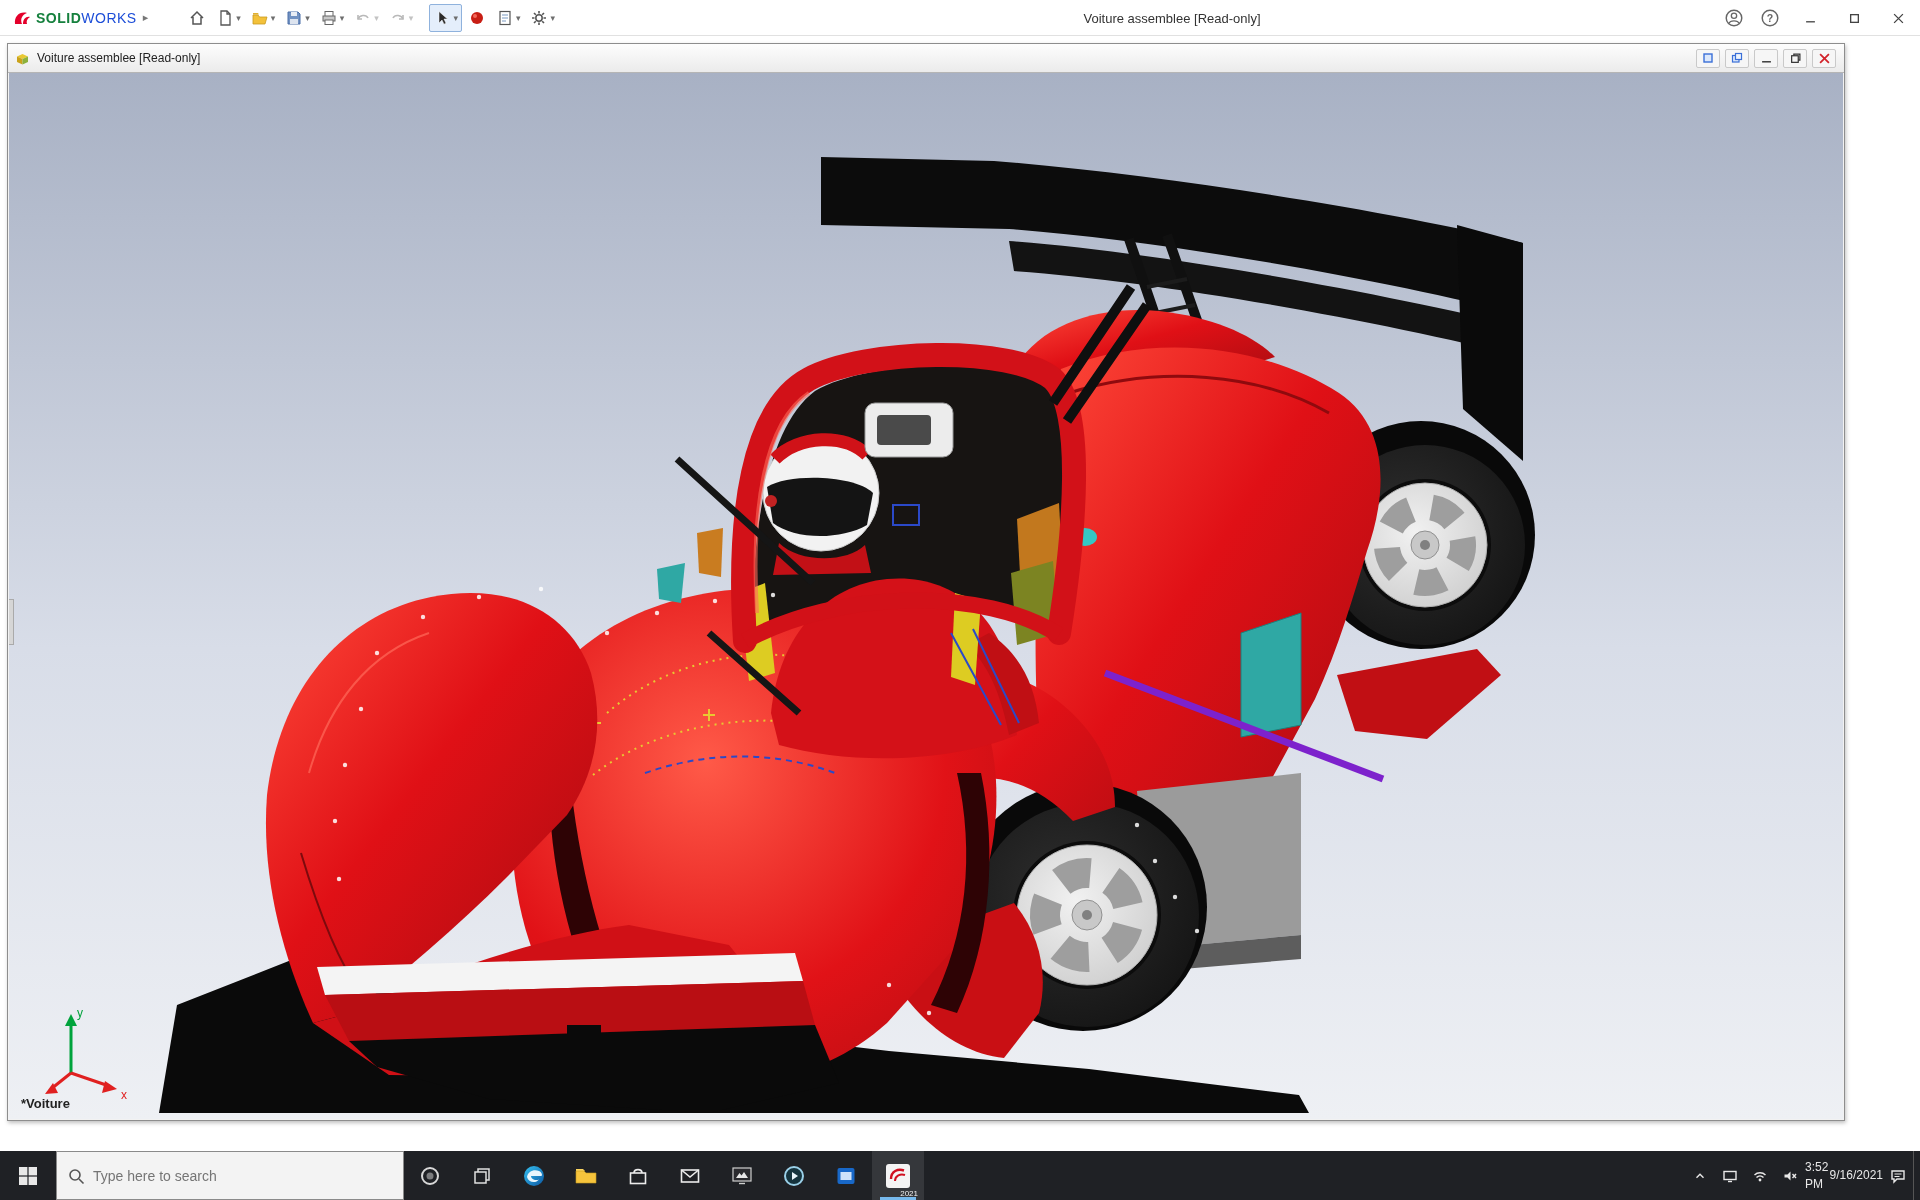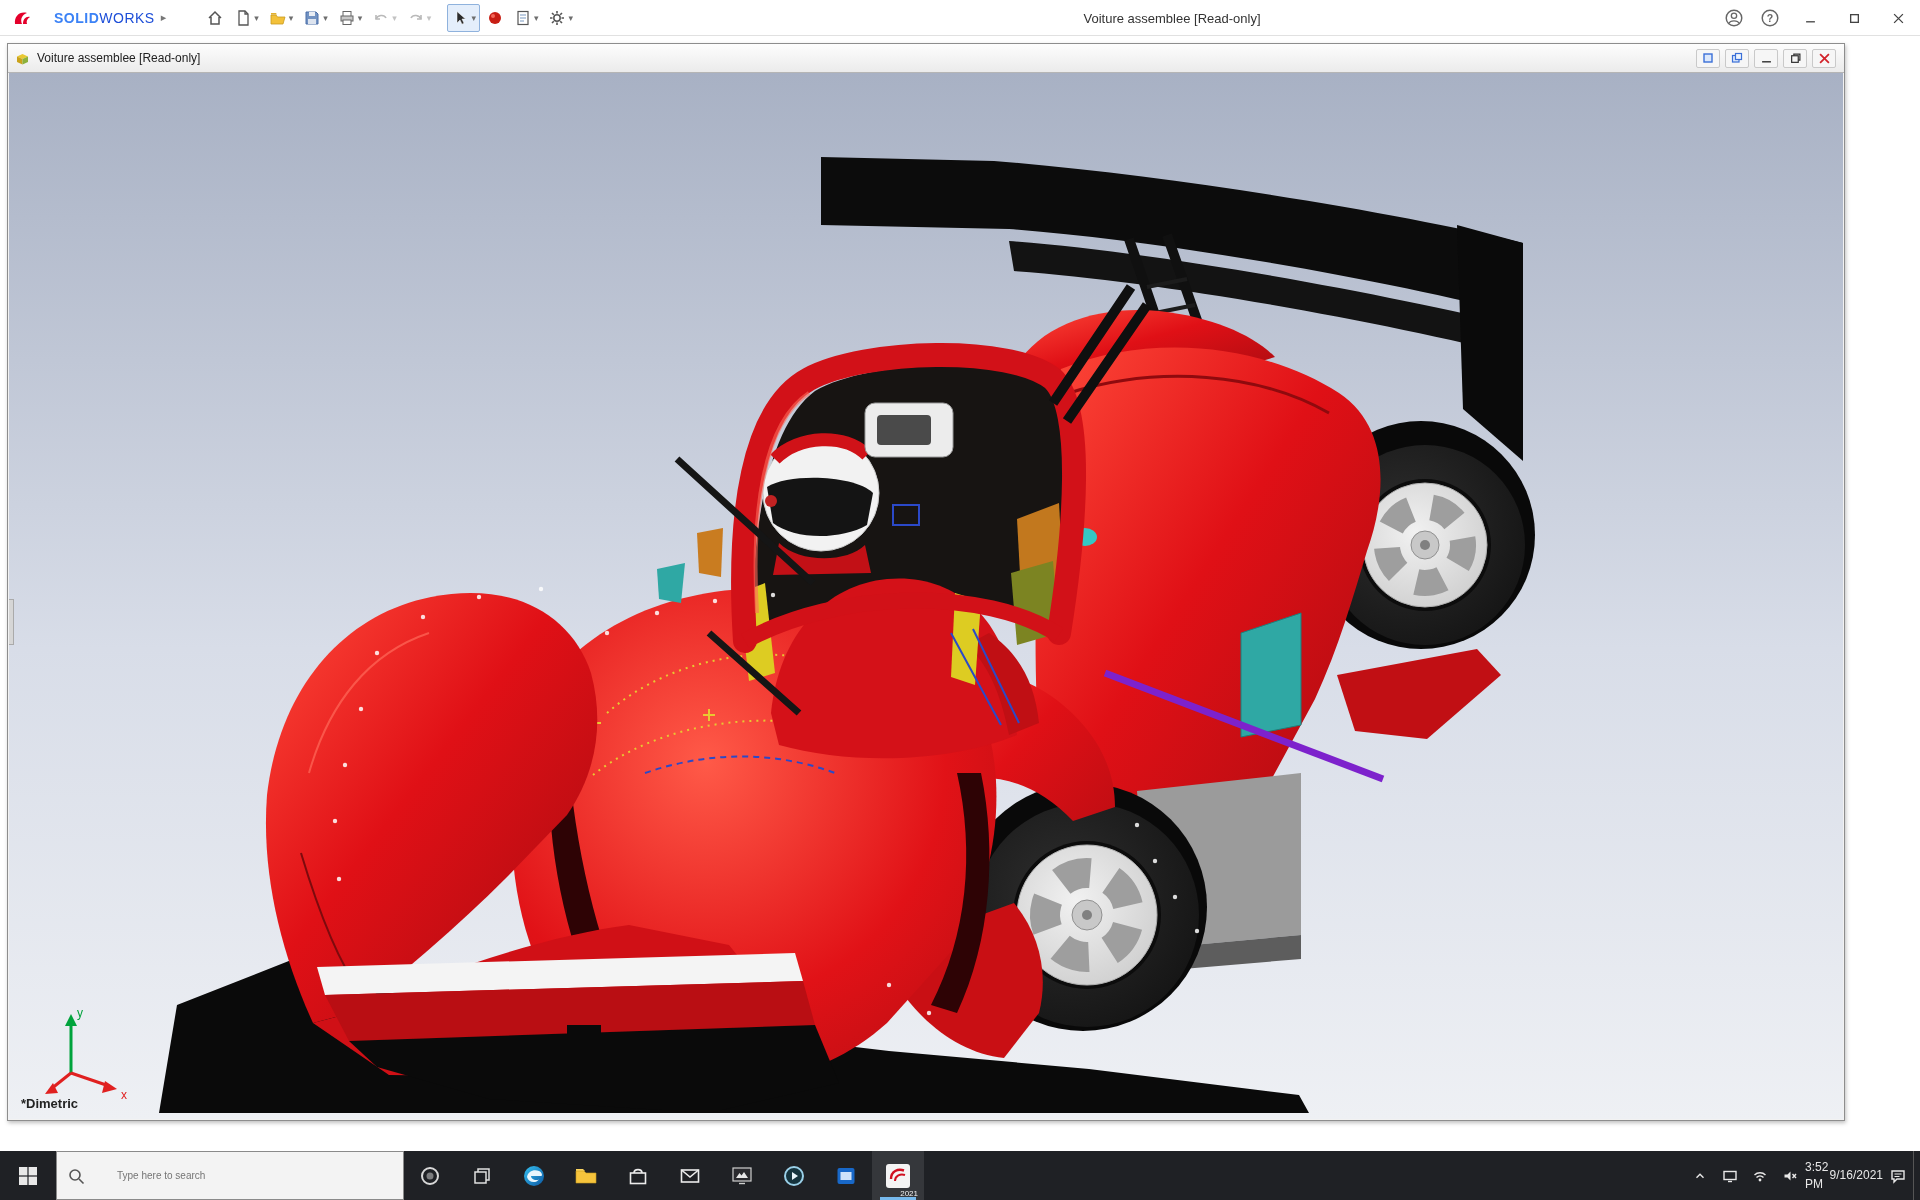--- a/index.html
+++ b/index.html
@@ -4,21 +4,21 @@
 <style>
   * { margin:0; padding:0; box-sizing:border-box; }
   html,body { width:1920px; height:1200px; overflow:hidden;
     font-family:"Liberation Sans", sans-serif; }
   .screen { position:relative; width:1920px; height:1200px; background:#fff; }
 
   
   .app-titlebar { position:relative; height:36px; background:#ffffff;
     border-bottom:1px solid #e1e1e1; display:flex; align-items:center; }
   .brand { display:flex; align-items:center; gap:4px; padding:0 10px 0 12px; }
-  .brand-solid { font-weight:bold; font-size:14px; color:#3b82f6; letter-spacing:.5px;margin-left:18px; }
+  .brand-solid { font-weight:bold; font-size:14px; color:#15803d; letter-spacing:.5px; }
   .brand-works { font-weight:normal; font-size:14px; color:#1d4ed8; letter-spacing:.5px; }
   .brand-expand { color:#777; font-size:11px; margin-left:2px; }
   .toolbar { display:flex; align-items:center; gap:2px; margin-left:26px; }
   .tool-btn { display:flex; align-items:center; height:28px; padding:0 3px;
     border:1px solid transparent; border-radius:2px; }
   .tool-btn.pressed { border:1px solid #8fb2dd; background:#e4eefb; }
   .tool-btn svg { display:block; }
   .dd { font-size:9px; color:#6e6e6e; margin-left:2px; }
   .tool-sep { width:8px; }
   .app-title { position:absolute; left:1172px; top:0; height:36px;
@@ -47,21 +47,21 @@
   .splitter-tab { position:absolute; left:0; top:526px; width:5px; height:46px;
     background:#d6d6d6; border:1px solid #aaa; border-left:none; }
 
   
   .taskbar { position:absolute; left:0; bottom:0; width:1920px; height:49px;
     background:var(--taskbar-bg,#1f2125); display:flex; align-items:stretch; color:#e8e8e8; }
   .tb-start { width:56px; display:flex; align-items:center; justify-content:center; }
   .tb-search { width:348px; background:#f3f3f3; border:1px solid #8a8a8a;
     display:flex; align-items:center; gap:8px; padding:0 10px; }
   .tb-search input { flex:1; border:none; outline:none; background:transparent;
-    font-size:10px; color:#444; font-family:"Liberation Sans",sans-serif;margin-left:24px; }
+    font-size:14px; color:#444; font-family:"Liberation Sans",sans-serif; }
   .tb-btn { width:52px; display:flex; align-items:center; justify-content:center; position:relative; }
   .tb-btn.active { background:rgba(255,255,255,.10); }
   .active-line { position:absolute; left:8px; right:8px; bottom:0; height:3px; background:#76b9ed; }
   .sw-badge { position:absolute; bottom:2px; right:6px; font-size:8px; color:#f0f0f0;margin-top:24px; }
   .tb-spacer { flex:1; }
   .tb-tray { display:flex; align-items:center; }
   .tray-btn { width:30px; height:49px; display:flex; align-items:center; justify-content:center; }
   .tb-clock { width:78px; display:flex; align-items:center;
     justify-content:center; font-size:12px; line-height:1.35; }
   .tb-desktop { width:7px; border-left:1px solid #555; }
@@ -390,21 +390,21 @@
             <path d="M62,941 L56,953 L68,953 Z" fill="#00a33c"></path>
             <path d="M62,1000 L100,1013" stroke="#e02020" stroke-width="3"></path>
             <path d="M108,1016 L96,1008 L93,1020 Z" fill="#e02020"></path>
             <path d="M62,1000 L42,1016" stroke="#e02020" stroke-width="3"></path>
             <path d="M36,1021 L44,1010 L49,1020 Z" fill="#e02020"></path>
             <text x="112" y="1026" font-size="12" fill="#e02020">x</text>
             <text x="68" y="944" font-size="12" fill="#00a33c">y</text>
           </g>
         </svg>
 
-        <div class="view-label">*Dimetric</div>
+        <div class="view-label">*Voiture</div>
         <div class="splitter-tab"></div>
       </div>
     </div>
   </div>
 
   <footer class="taskbar">
     <div class="tb-start">
       <svg width="20" height="20" viewBox="0 0 20 20">
         <rect x="1" y="1" width="8.4" height="8.4" fill="#e8e8e8"></rect>
           <rect x="10.6" y="1" width="8.4" height="8.4" fill="#e8e8e8"></rect>

